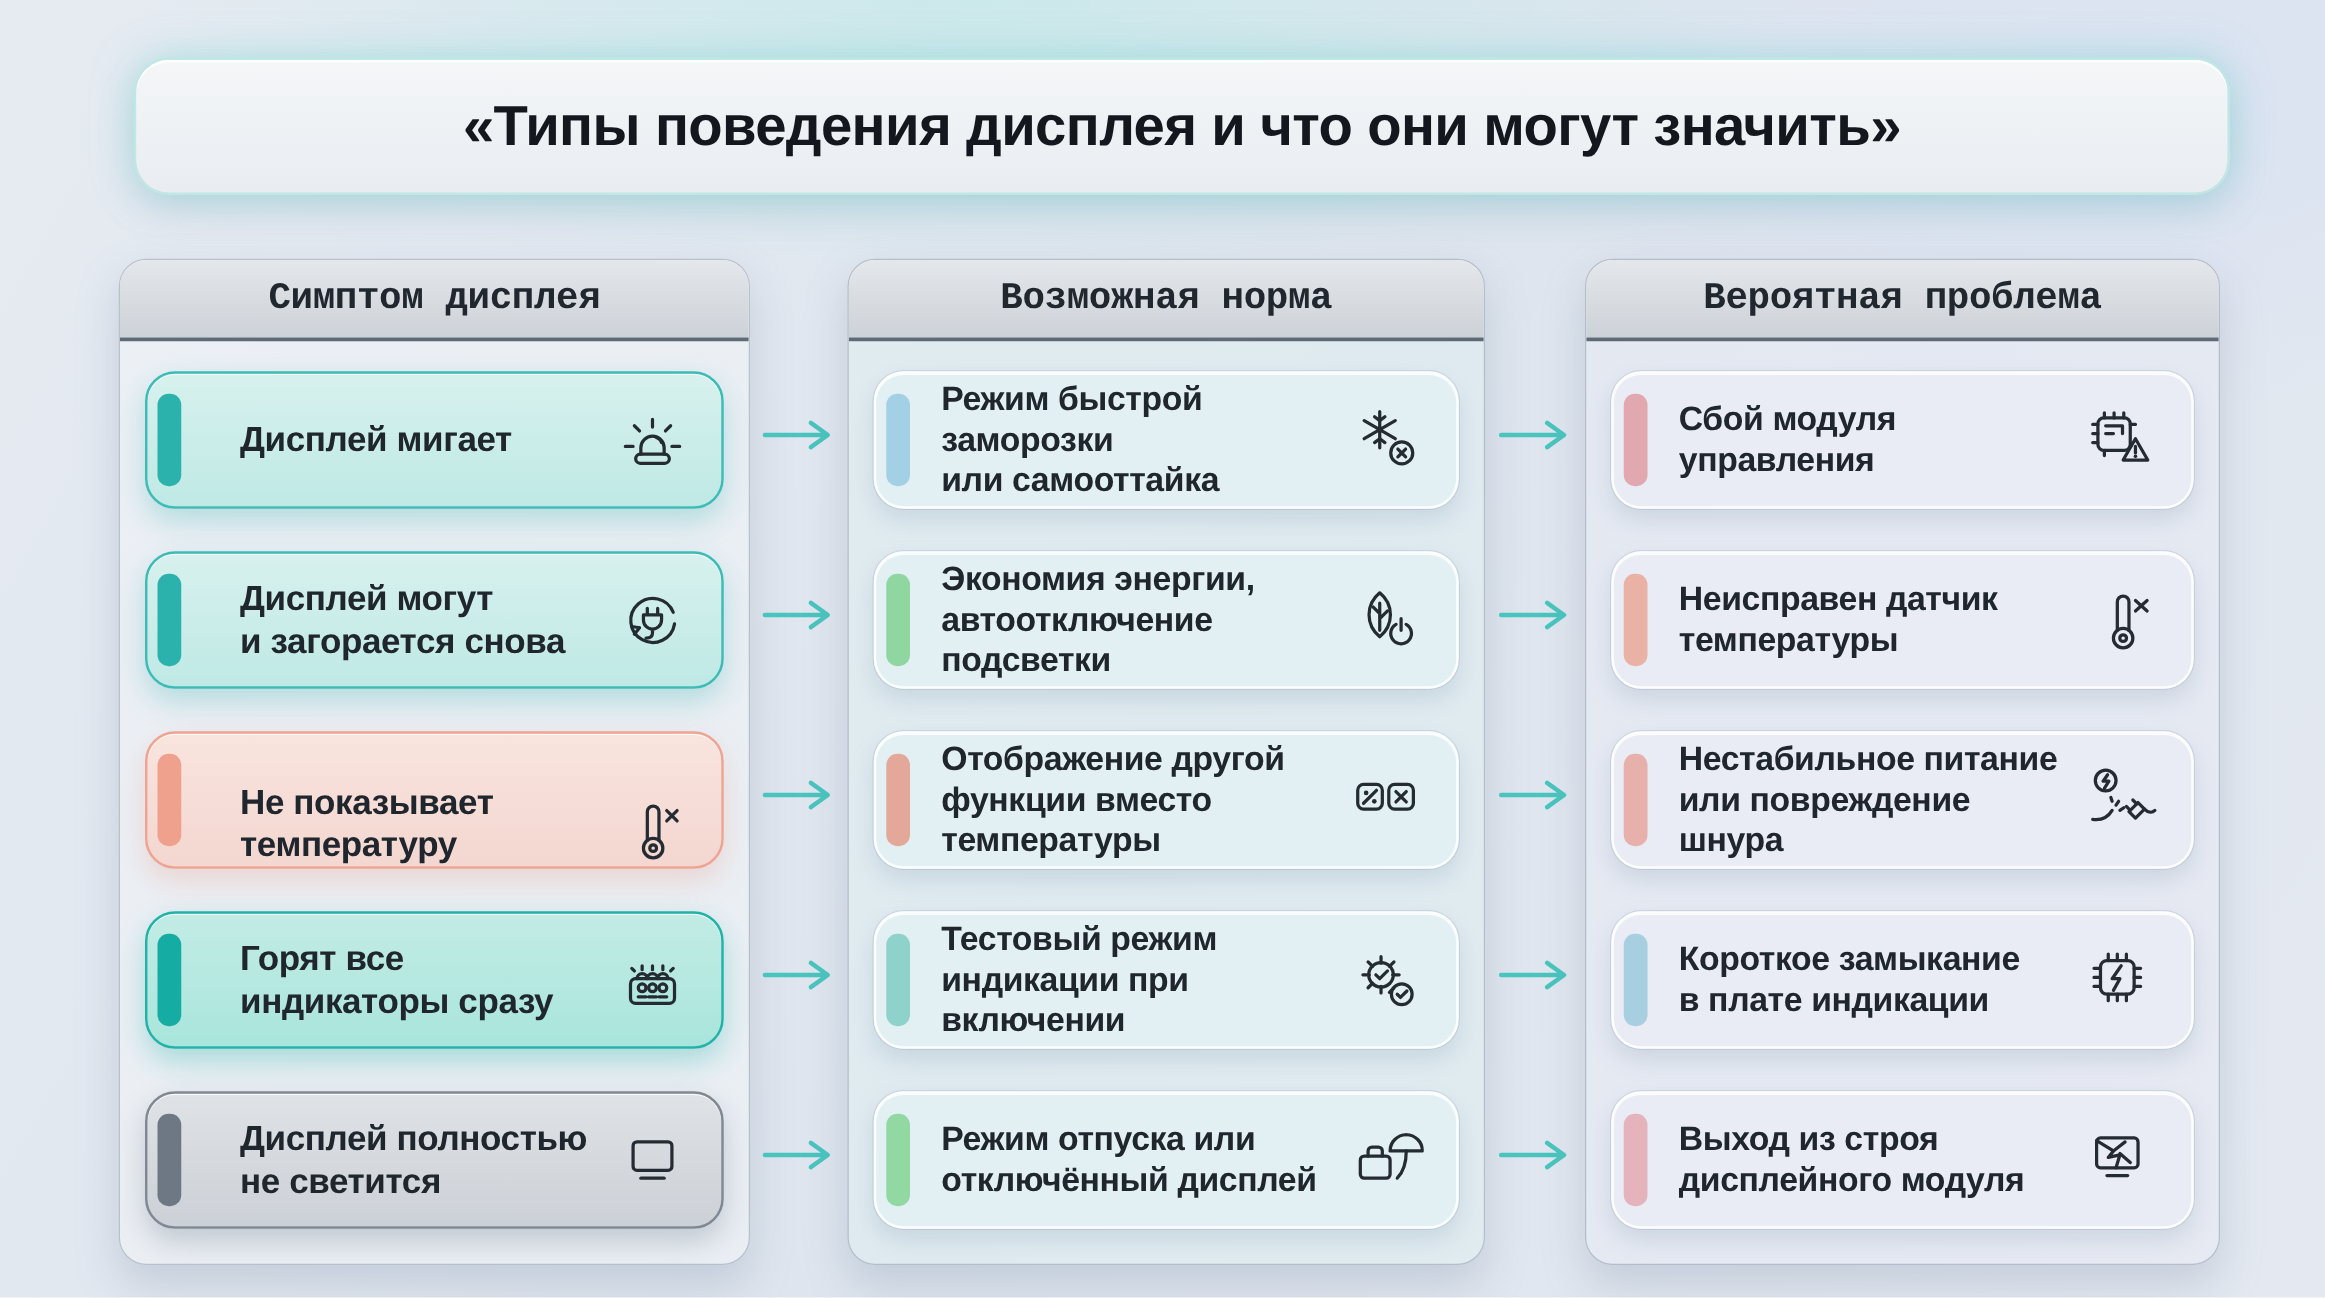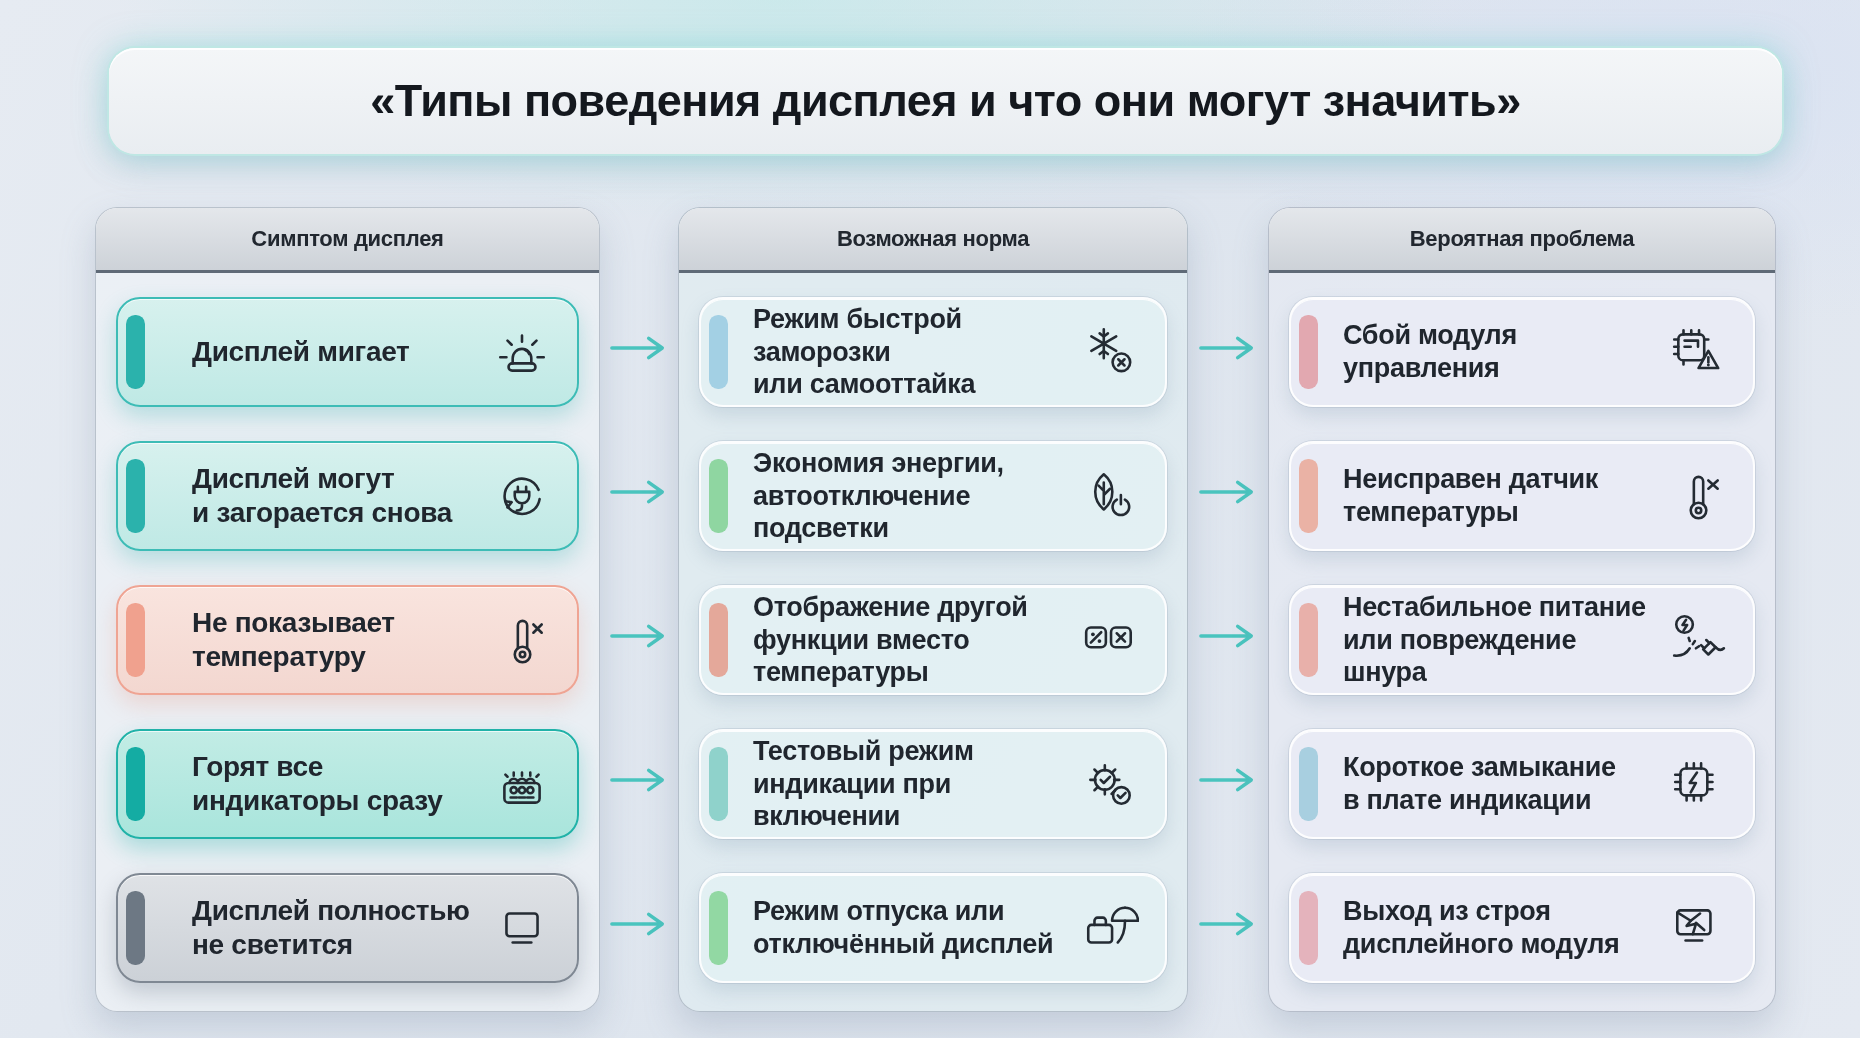--- a/index.html
+++ b/index.html
@@ -39,21 +39,21 @@
     overflow:hidden;
   }
   .panel.p-symptom{background:rgba(238,241,245,.74);}
   .panel.p-norm{background:rgba(224,238,240,.62);}
   .panel.p-problem{background:rgba(231,233,243,.66);}
 
   .panel-header{
     height:62px;display:flex;align-items:center;justify-content:center;
     background:linear-gradient(180deg,#e4e7eb 0%,#cdd2d8 100%);
     border-bottom:3px solid #5f6a77;
-    font-size:22px;font-weight:700;color:#21272f;letter-spacing:-0.3px;
+    font-size:30px;font-weight:700;color:#21272f;letter-spacing:-0.3px;font-family:Liberation Mono, monospace;
   }
   .cards{display:flex;flex-direction:column;gap:34px;padding:24px 20px 28px;}
 
   
   .card{
     position:relative;height:110px;border-radius:24px;
     display:flex;align-items:center;
     padding:0 26px 0 52px;box-sizing:border-box;
   }
   .card .accent{
@@ -74,20 +74,21 @@
   }
   .v-teal2{
     background:linear-gradient(180deg,#c2ece5 0%,#a9e5dc 100%);
     border:2.5px solid #21b2a8;
     box-shadow:0 10px 22px rgba(33,178,168,.32), inset 0 1px 0 rgba(255,255,255,.7);
   }
   .v-salmon{
     background:linear-gradient(180deg,#f9e4de 0%,#f3d7d0 100%);
     border:2.5px solid #efa493;
     box-shadow:0 10px 22px rgba(235,152,130,.28), inset 0 1px 0 rgba(255,255,255,.75);
+    align-items:flex-end;
   }
   .v-gray{
     background:linear-gradient(180deg,#dfe2e6 0%,#ccd1d7 100%);
     border:2.5px solid #7f8893;
     box-shadow:0 10px 22px rgba(108,120,136,.32), inset 0 1px 0 rgba(255,255,255,.8);
   }
   .v-glass{
     background:rgba(226,240,242,.94);
     border:2px solid rgba(255,255,255,.9);
     box-shadow:0 0 0 1px rgba(150,165,182,.28), 0 9px 18px rgba(120,145,168,.22),

